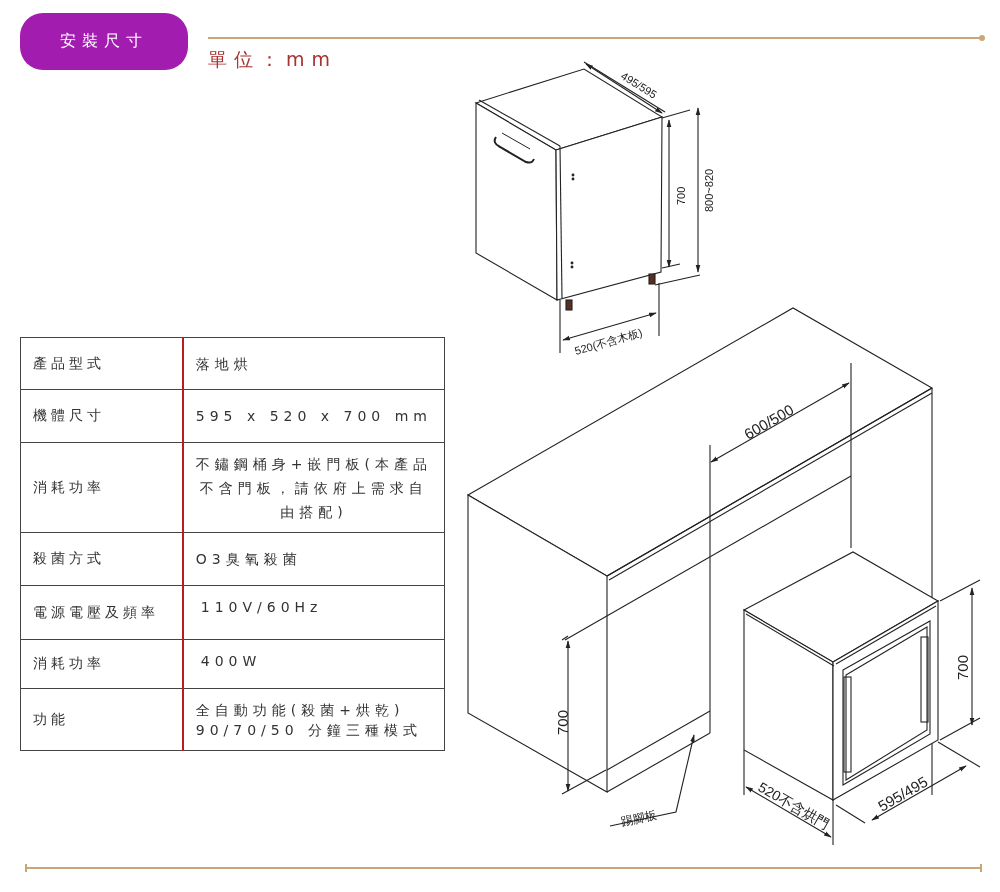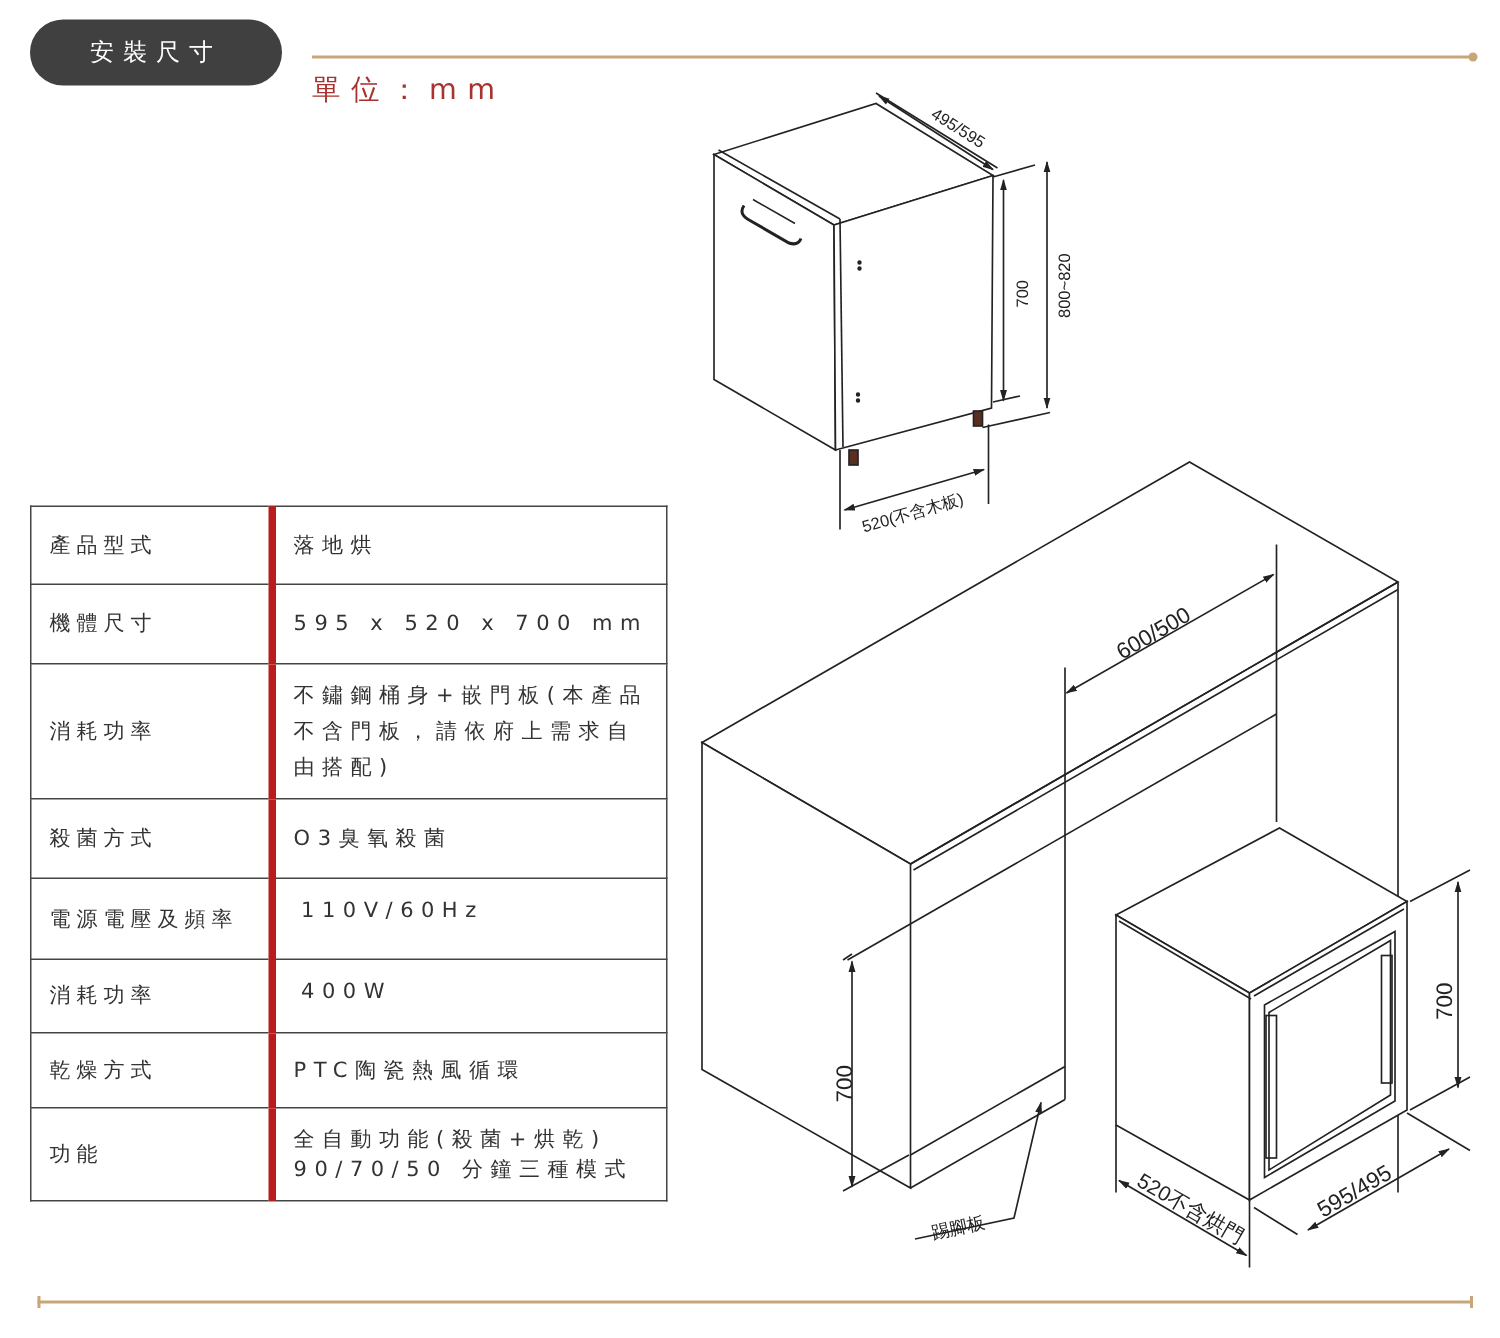--- a/index.html
+++ b/index.html
@@ -1,31 +1,31 @@
 <!DOCTYPE html>
 <html><head>
 <meta charset="utf-8">
 <style>
   html, body { margin:0; padding:0; background:#ffffff; }
   body { width:1000px; height:892px; position:relative; overflow:hidden;
          font-family:"DejaVu Sans", "Liberation Sans", sans-serif; color:#333; }
 
-  .pill { position:absolute; left:20px; top:13px; width:168px; height:44px;
-          background:#404040; border-radius:23px; color:#fff; font-size:16px;
+  .pill { position:absolute; left:20px; top:13px; width:168px; height:57px;
+          background:#a21caf; border-radius:23px; color:#fff; font-size:16px;
           letter-spacing:6px; display:flex; align-items:center; justify-content:center; }
 
   .rule-top { position:absolute; left:208px; top:37px; width:774px; height:2px; background:#c9a679; }
   .rule-top .dot { position:absolute; right:-3px; top:-2px; width:6px; height:6px; border-radius:50%; background:#c9a679; }
 
   .unit { position:absolute; left:208px; top:47px; font-size:19px; color:#a8322f; letter-spacing:7px; }
 
   table.spec { position:absolute; left:20px; top:337px; width:425px; border-collapse:collapse;
                font-size:14px; color:#333; }
   table.spec td { border:1.5px solid #444; vertical-align:middle; padding:0 12px; }
-  table.spec td.k { width:148px; letter-spacing:4px; border-right:5px solid #b91c1c; }
+  table.spec td.k { width:148px; letter-spacing:4px; border-right:2px solid #b91c1c; }
   table.spec td.v { letter-spacing:5px; line-height:22px;margin-left:32px; }
   table.spec td.v.top { vertical-align:top; padding-top:10px;padding-left:17px; }
 
   svg.draw { position:absolute; left:0; top:0; }
   .rule-bottom { position:absolute; left:25px; top:867px; width:957px; height:2px; background:#c9a679; }
   .rule-bottom .cap { position:absolute; top:-3px; width:2px; height:8px; background:#c9a679; }
 </style>
 </head>
 <body>
 
@@ -42,37 +42,33 @@
       <tr style="height:52px">
     <td class="k">產品型式</td>
     <td class="v">落地烘</td>
   </tr>
   <tr style="height:53px">
     <td class="k">機體尺寸</td>
     <td class="v" style="white-space:nowrap;">595 x 520 x 700  mm</td>
   </tr>
   <tr style="height:90px">
     <td class="k">消耗功率</td>
-    <td class="v" style="line-height:24px;">不鏽鋼桶身+嵌門板(本產品不含門板，請依府上需求自由搭配)</td>
+    <td class="v" style="line-height:24px;text-align:center;">不鏽鋼桶身+嵌門板(本產品不含門板，請依府上需求自由搭配)</td>
   </tr>
   <tr style="height:53px">
     <td class="k">殺菌方式</td>
     <td class="v">O3臭氧殺菌</td>
   </tr>
   <tr style="height:54px">
     <td class="k">電源電壓及頻率</td>
     <td class="v top">110V/60Hz</td>
   </tr>
   <tr style="height:49px">
     <td class="k">消耗功率</td>
     <td class="v top">400W</td>
-  </tr>
-  <tr style="height:50px">
-    <td class="k">乾燥方式</td>
-    <td class="v">PTC陶瓷熱風循環</td>
   </tr>
   <tr style="height:62px">
     <td class="k">功能</td>
     <td class="v" style="line-height:20px;">全自動功能(殺菌+烘乾) 90/70/50 分鐘三種模式</td>
   </tr>
 </tbody>
   </table>
 
 <svg class="draw" width="1000" height="892" viewBox="0 0 1000 892">
   <defs>

